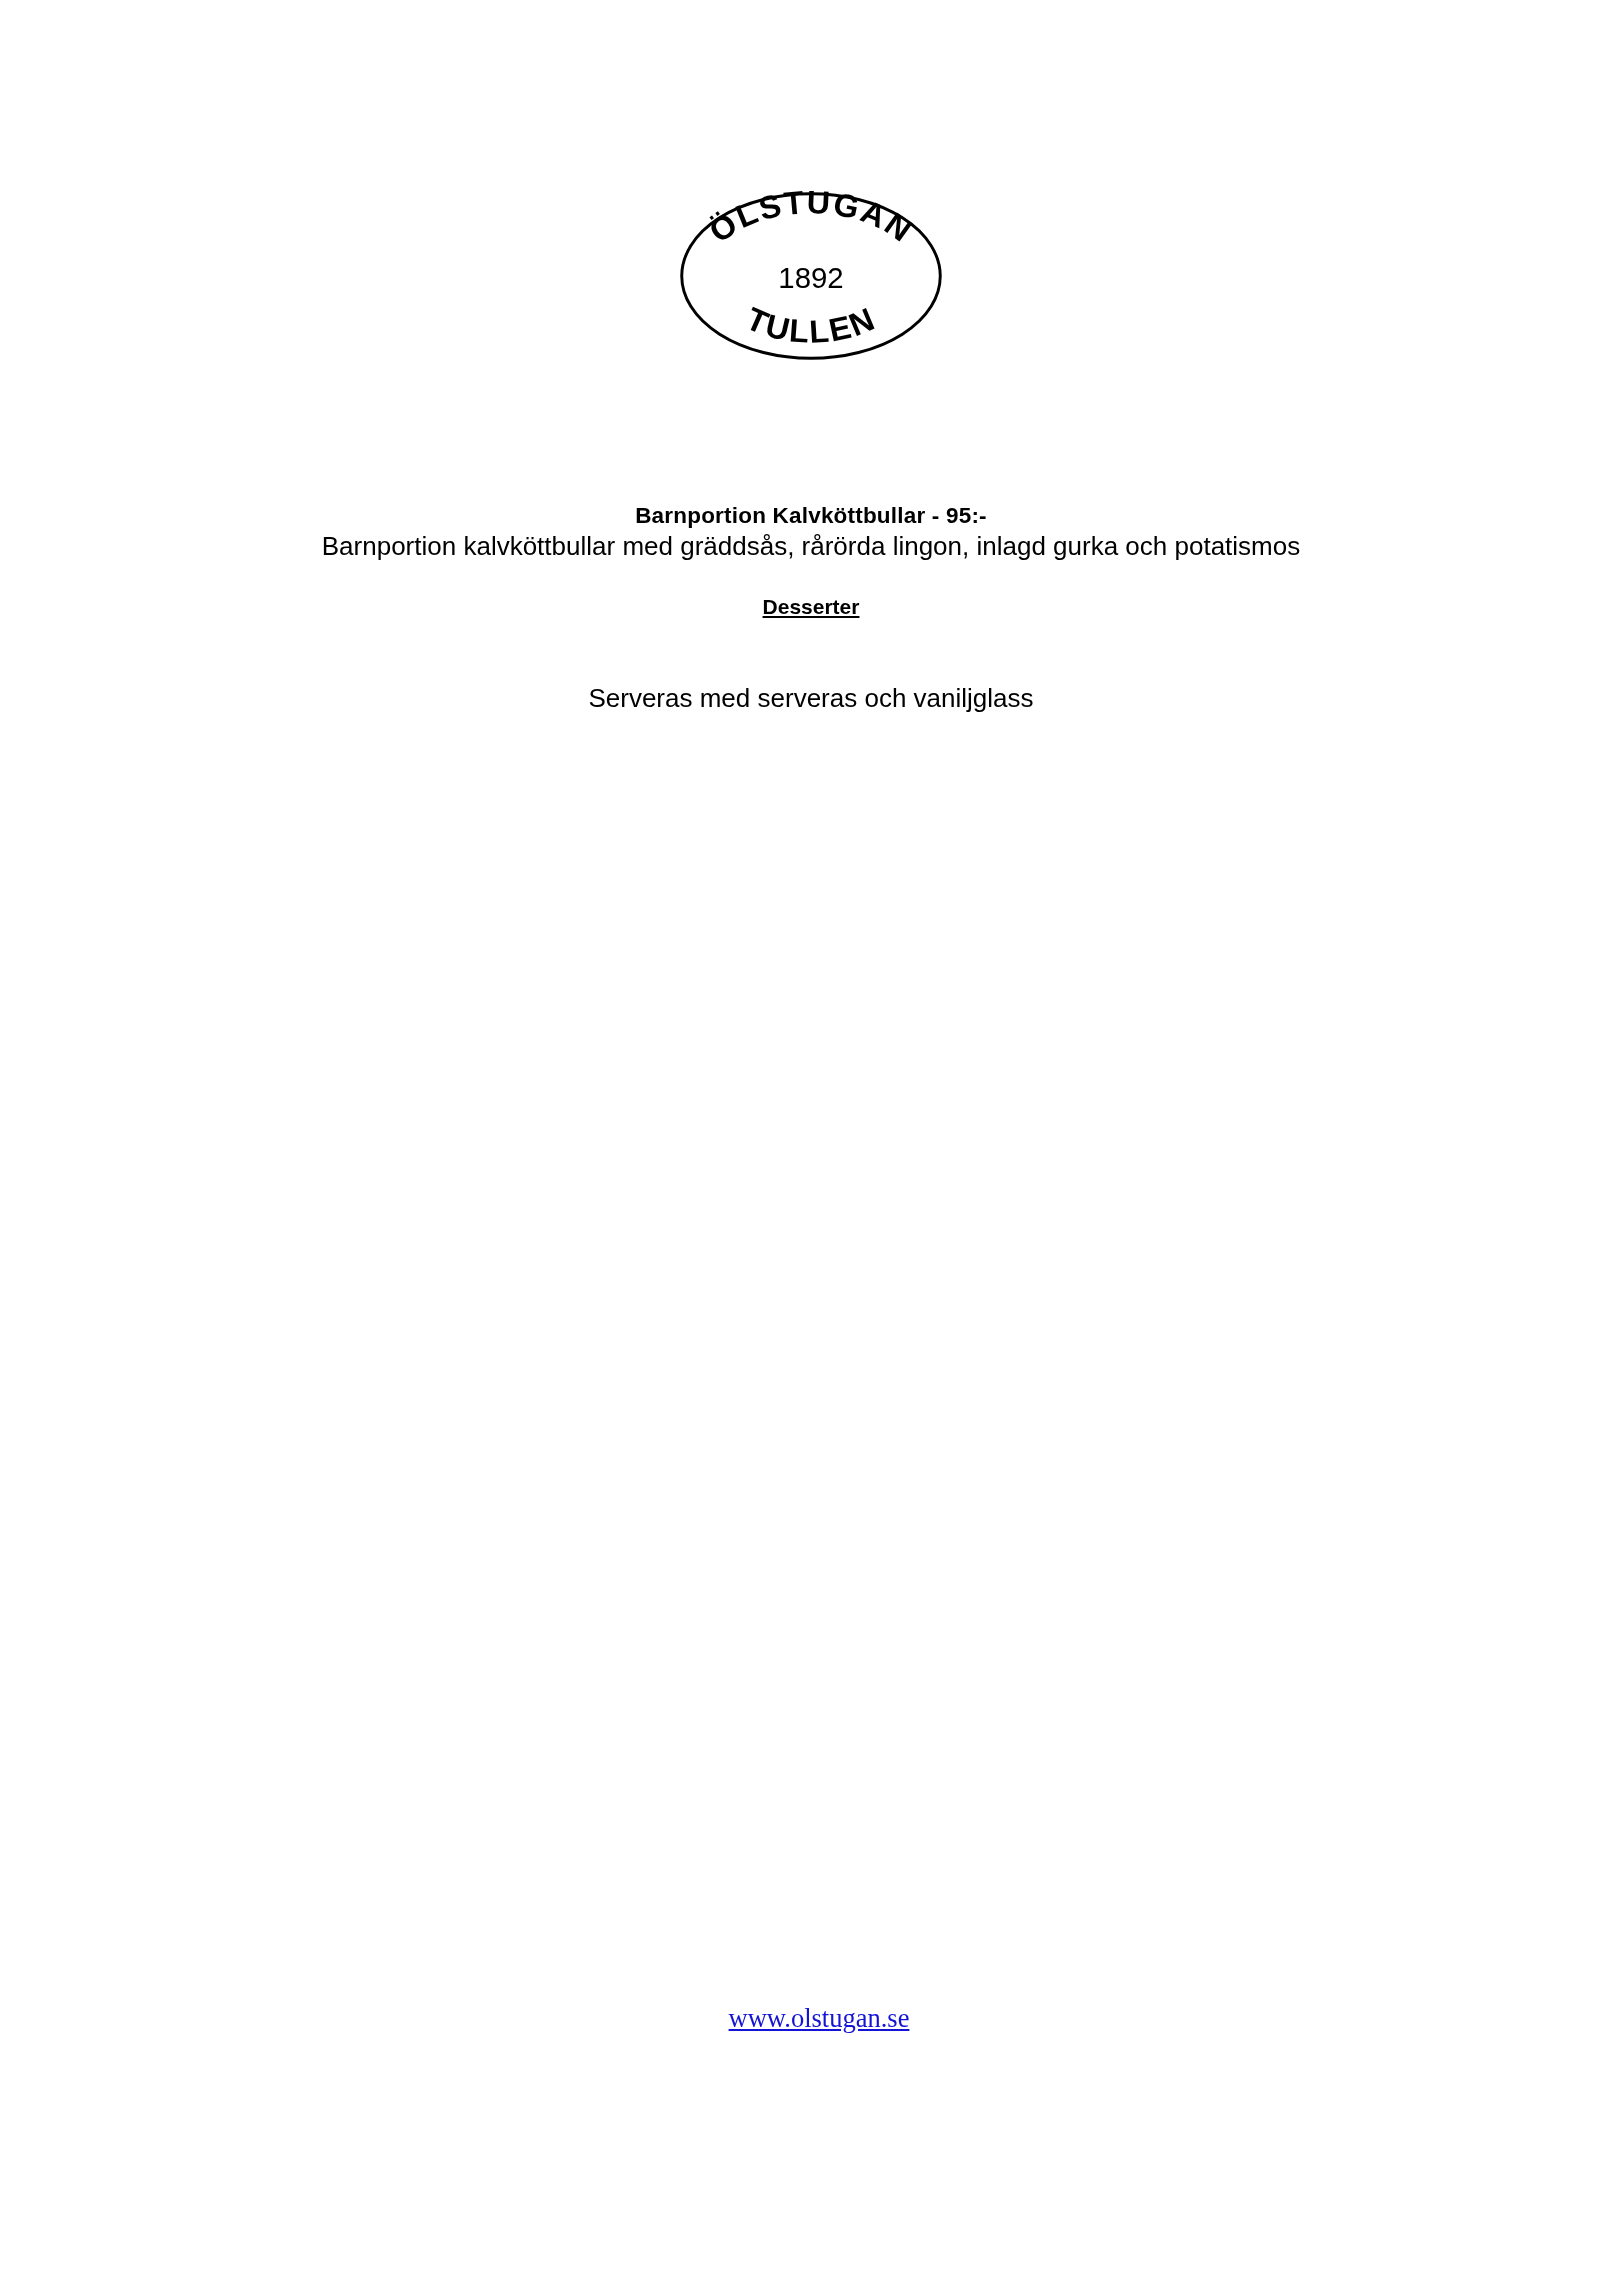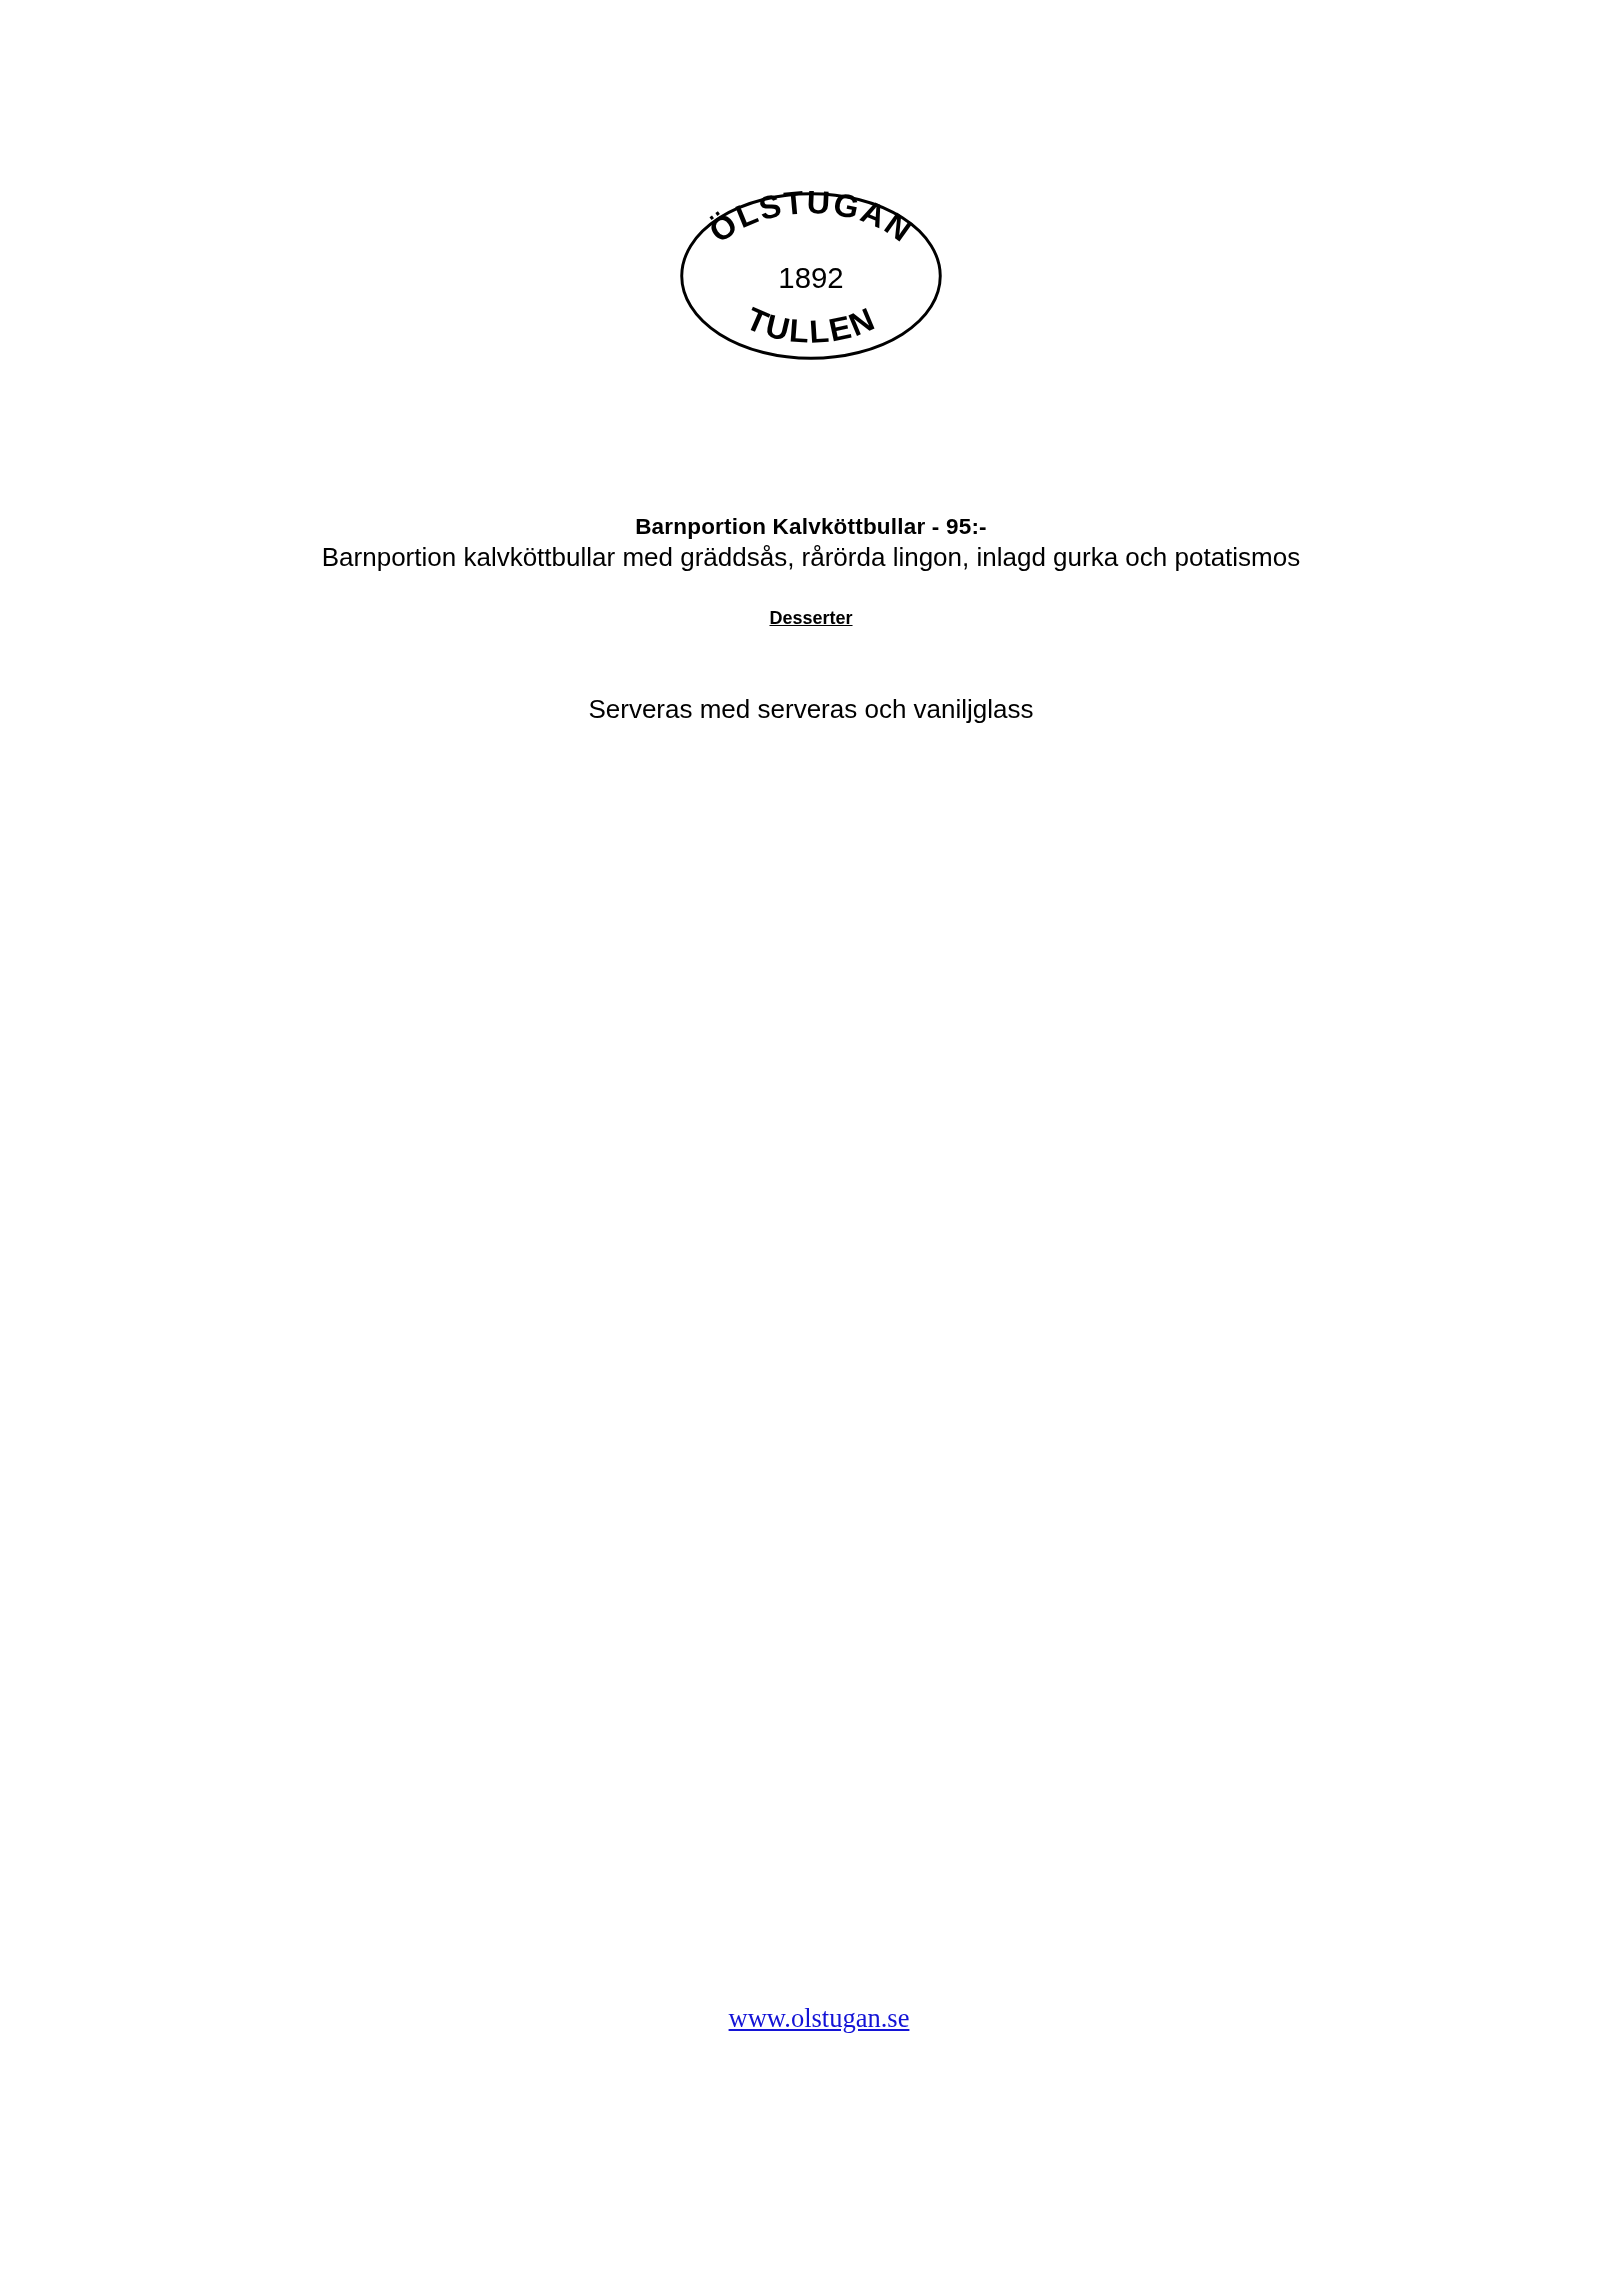--- a/index.html
+++ b/index.html
@@ -36,21 +36,21 @@
     width: 284px;
     height: 196px;
   }
   .logo svg {
     display: block;
   }
 
   
   .menu {
     position: absolute;
-    top: 512px;
+    top: 501px;
     left: 0;
     width: 100%;
     text-align: center;
   }
 
   .item {
     margin: 0;
   }
   .item-title {
     font-size: 22.5px;
@@ -65,21 +65,21 @@
   }
 
   .section-gap {
     height: 31px;
   }
   .item-gap {
     height: 30px;
   }
 
   .section-heading {
-    font-size: 18px;
+    font-size: 21px;
     font-weight: bold;
     text-decoration: underline;
     line-height: 30px;
   }
 
   
   .footer {
     position: absolute;
     top: 2003px;
     left: 0;

